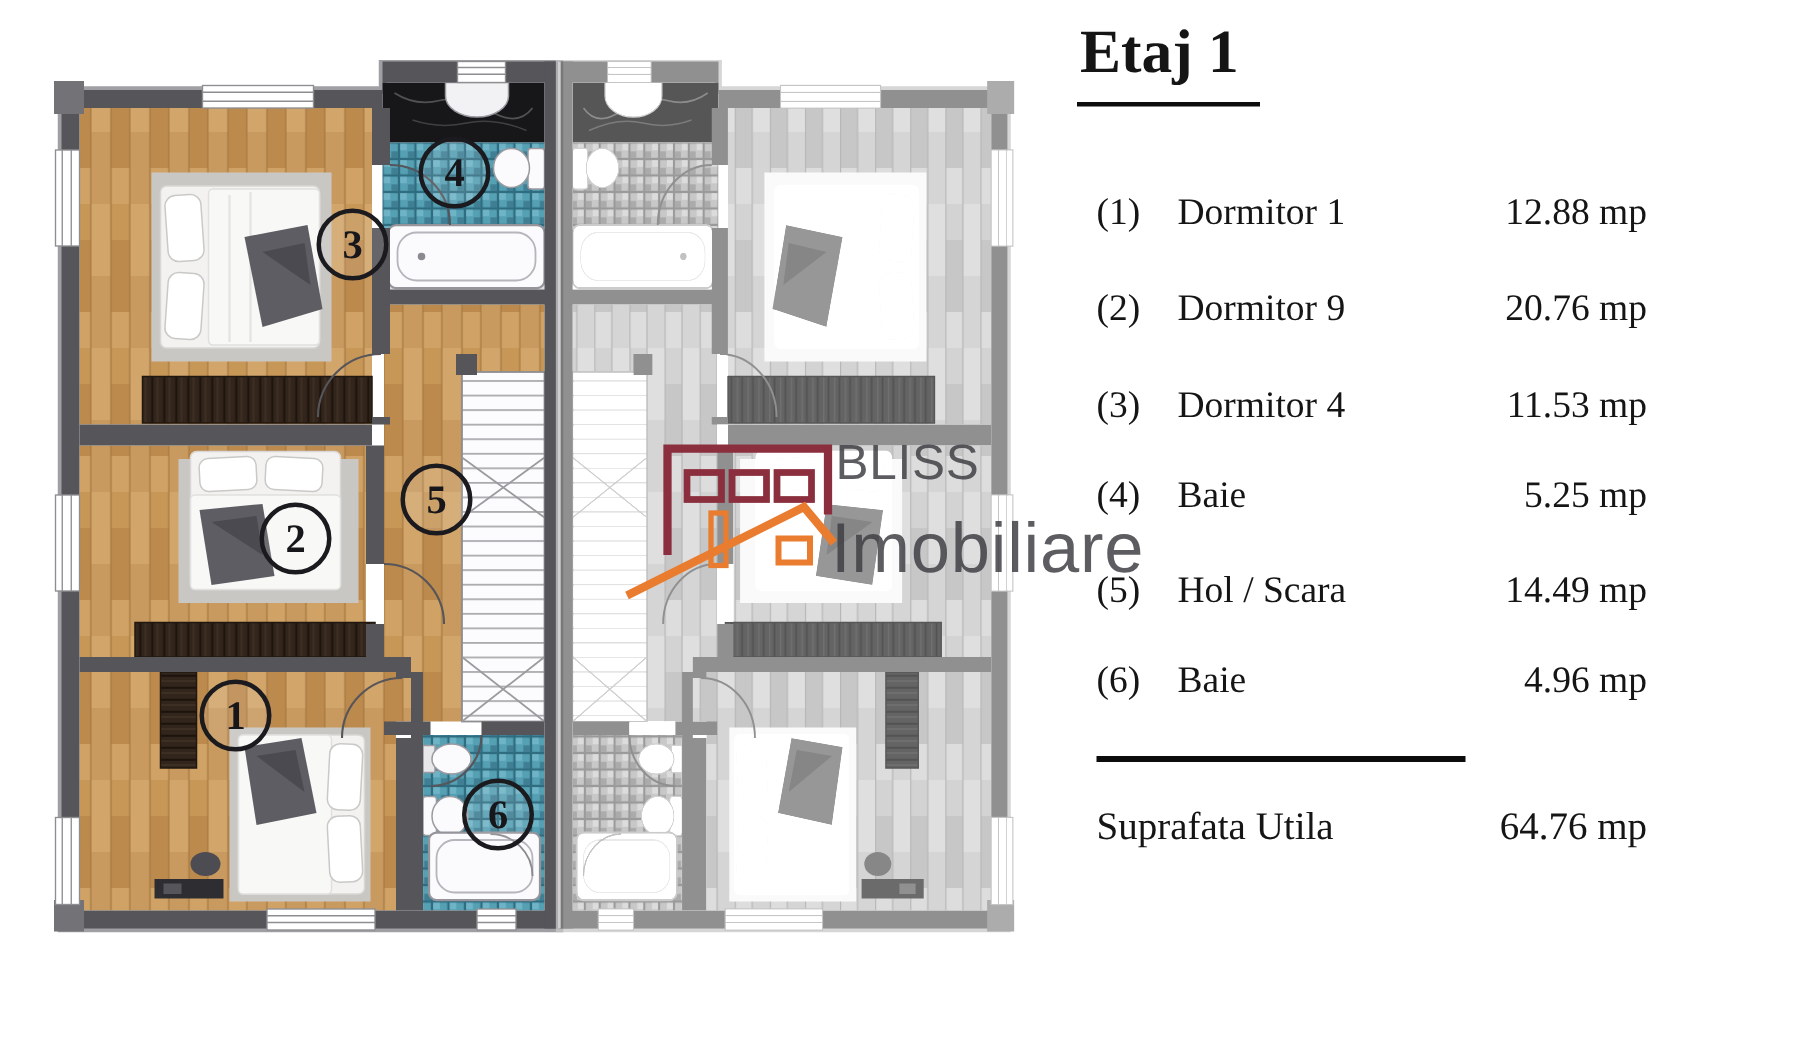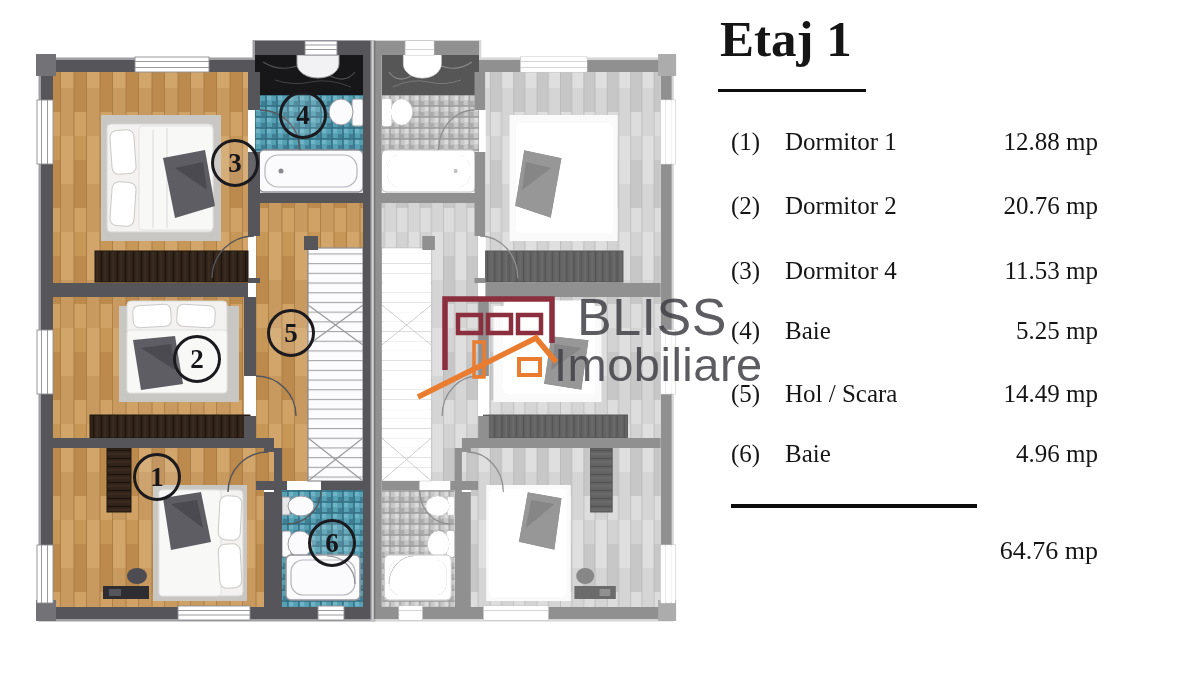--- a/index.html
+++ b/index.html
@@ -14,27 +14,27 @@
     position:absolute;width:48px;height:48px;border:3px solid #1b1b1f;border-radius:50%;
     display:flex;align-items:center;justify-content:center;
     font-weight:bold;font-size:27px;color:#17171b;background:rgba(255,255,255,0.10);
     box-sizing:border-box;
   }
   
   .watermark{position:absolute;left:0;top:0;z-index:3;pointer-events:none;}
   .wm-logo{position:absolute;left:416px;top:290px;}
   .wm-line{position:absolute;font-family:"Liberation Sans","DejaVu Sans",sans-serif;
     color:#3f3f44;opacity:0.84;line-height:1;white-space:nowrap;letter-spacing:0.5px;}
-  .wm-line1{left:577px;top:291px;font-size:52px;}
+  .wm-line1{left:557px;top:291px;font-size:33px;}
   .wm-line2{left:554px;top:341px;font-size:47px;text-align:center;}
   
   .legend{position:absolute;left:700px;top:0;width:420px;height:693px;z-index:2;color:#151515;}
   .legend-title{
-    position:absolute;left:18px;top:10px;font-size:51px;font-weight:bold;
-    border-bottom:3px solid #0d0d0d;padding:0 14px 21px 2px;white-space:nowrap;
+    position:absolute;left:18px;top:10px;font-size:41px;font-weight:bold;
+    border-bottom:3px solid #0d0d0d;padding:0 14px 10px 2px;white-space:nowrap;
   }
   .lrow{position:absolute;left:0;width:100%;height:32px;font-size:25px;}
   .lrow .num{position:absolute;left:31px;}
   .lrow .name{position:absolute;left:85px;white-space:nowrap;}
   .lrow .val{position:absolute;right:22px;text-align:left;white-space:nowrap;}
   .r0{top:128px}.r1{top:192px}.r2{top:257px}.r3{top:317px}.r4{top:380px}.r5{top:440px}
   .legend-divider{position:absolute;left:31px;top:504px;width:246px;height:3.5px;background:#0c0c0c;}
   .total-row{top:536px;font-size:26px;}
 </style>
 </head>
@@ -275,21 +275,21 @@
 <div class="legend">
   <div class="legend-title">Etaj 1</div>
 
   <div class="lrow r0">
     <span class="num">(1)</span>
     <span class="name">Dormitor 1</span>
     <span class="val">12.88 mp</span>
   </div>
   <div class="lrow r1">
     <span class="num">(2)</span>
-    <span class="name">Dormitor 2</span>
+    <span class="name">Dormitor 9</span>
     <span class="val">20.76 mp</span>
   </div>
   <div class="lrow r2">
     <span class="num">(3)</span>
     <span class="name">Dormitor 4</span>
     <span class="val">11.53 mp</span>
   </div>
   <div class="lrow r3">
     <span class="num">(4)</span>
     <span class="name">Baie</span>
@@ -302,15 +302,16 @@
   </div>
   <div class="lrow r5">
     <span class="num">(6)</span>
     <span class="name">Baie</span>
     <span class="val">4.96 mp</span>
   </div>
 
   <div class="legend-divider"></div>
 
   <div class="lrow total-row">
+    <span class="num" style="left:31px;">Suprafata Utila</span>
     <span class="val">64.76 mp</span>
   </div>
 </div>
 
 </body></html>

